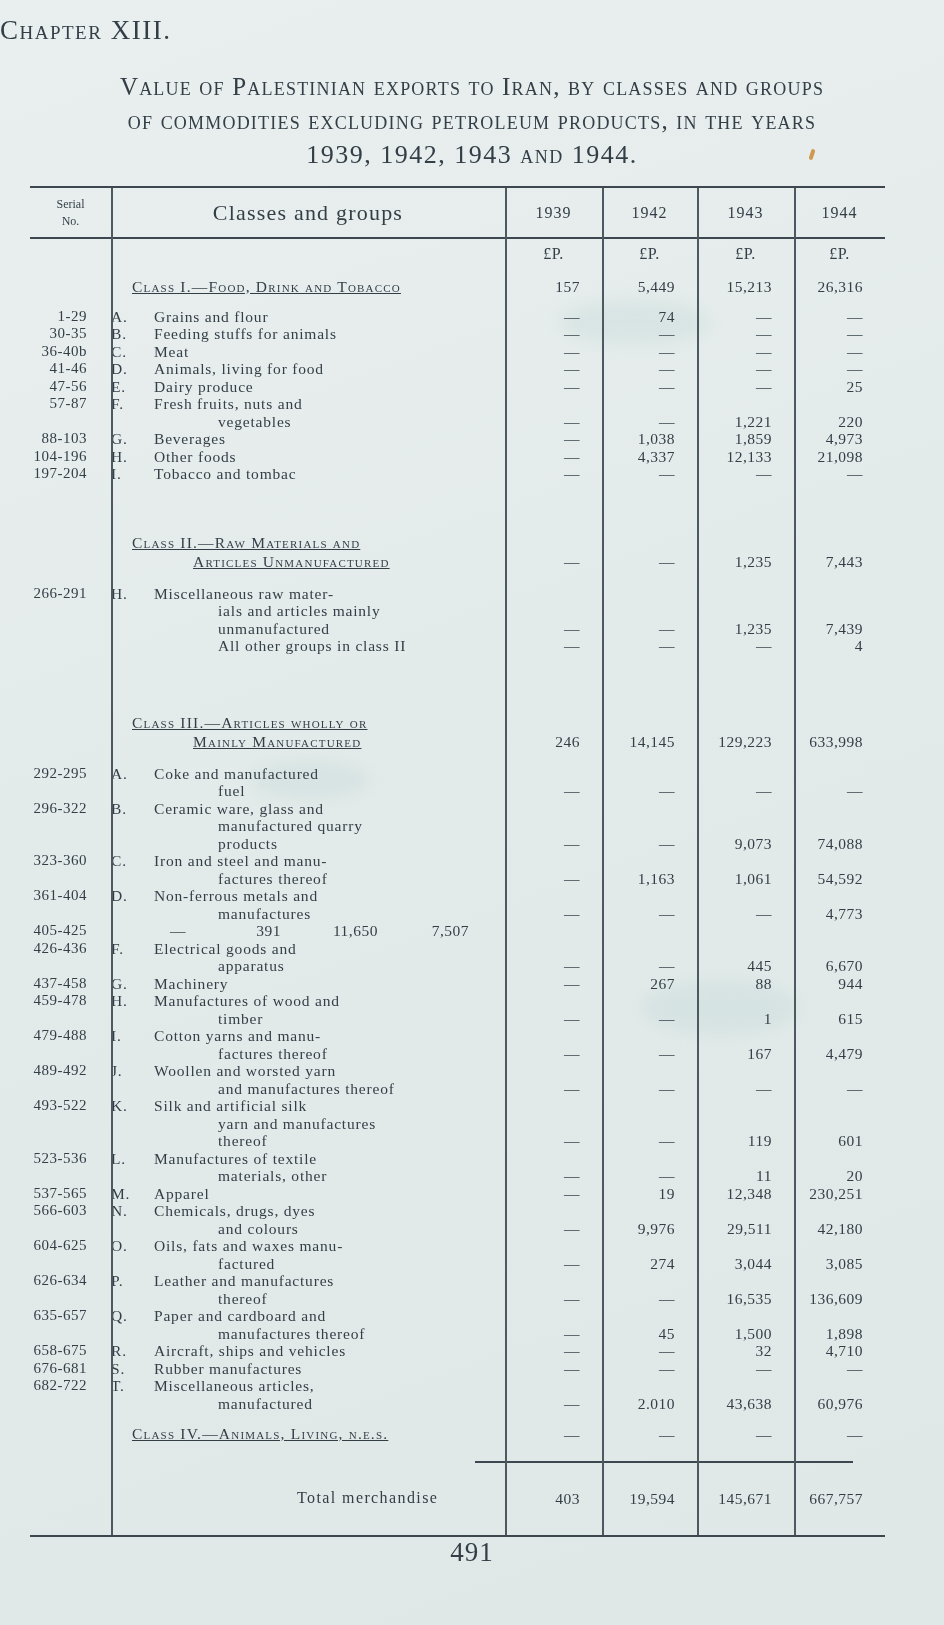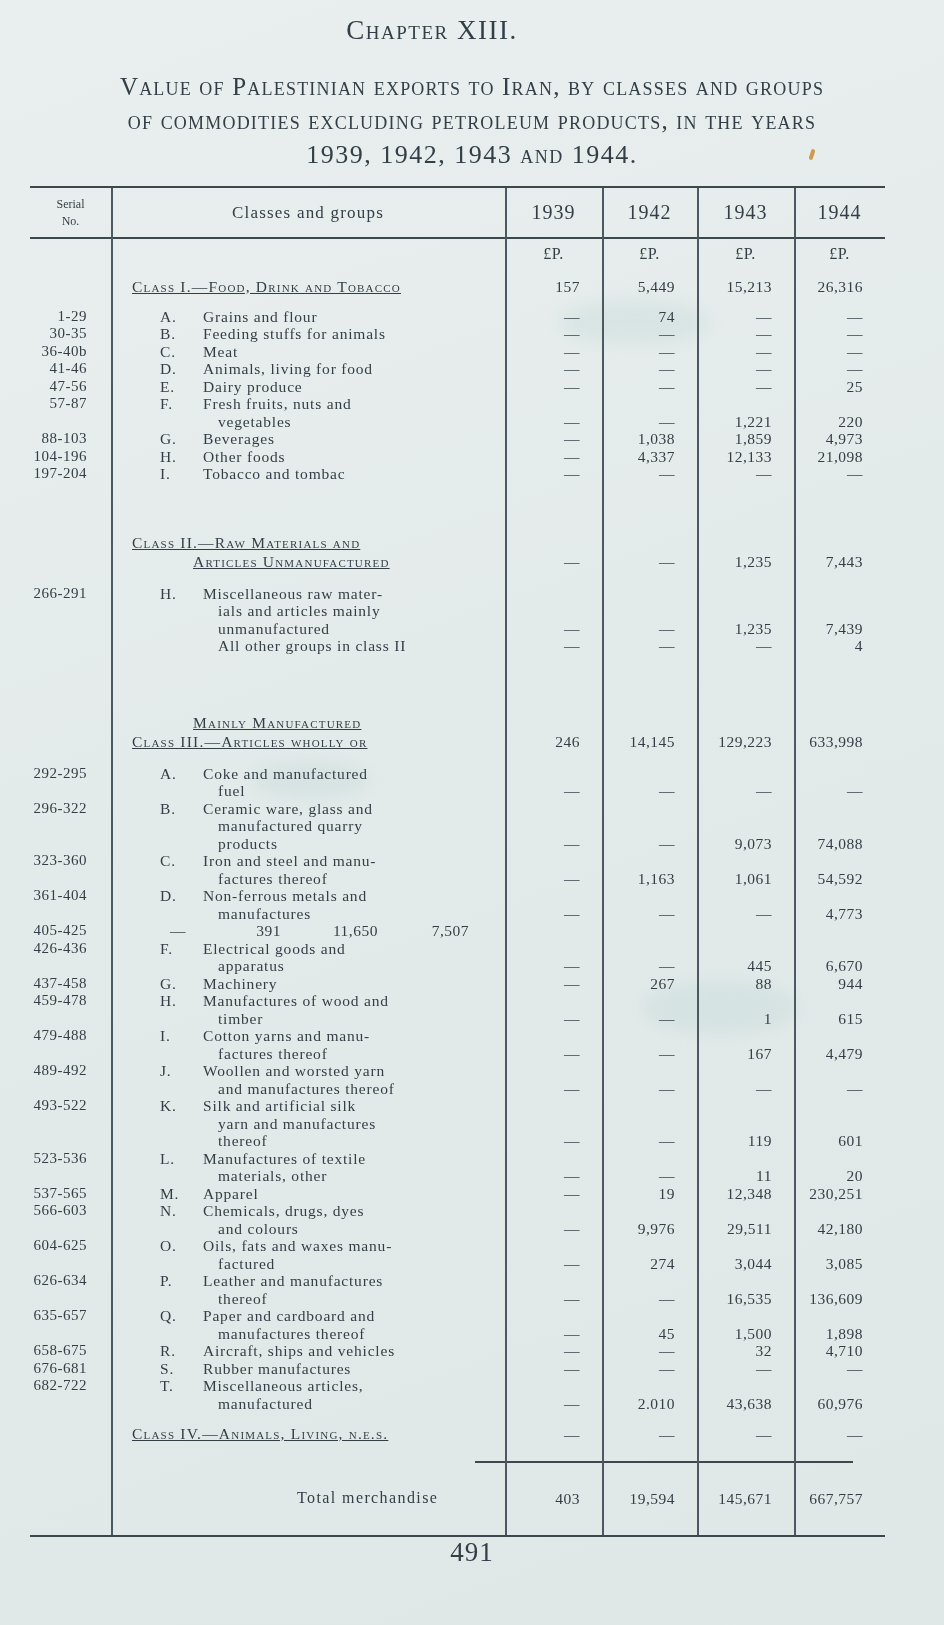--- a/index.html
+++ b/index.html
@@ -10,43 +10,43 @@
     margin:0 auto;
     background:linear-gradient(160deg,#e9efee 0%,#e3ebea 45%,#dfe8e7 100%);
     font-family:"Liberation Serif","DejaVu Serif",serif;
     color:#333e47;
     overflow:hidden;
   }
   
   .bleed{position:absolute;background:#b7d2d1;opacity:.28;filter:blur(8px);border-radius:50%;}
   .tick{position:absolute;left:810px;top:149px;width:4px;height:11px;background:#cc8a33;transform:rotate(18deg);border-radius:2px;opacity:.85;}
 
-  .chapter{margin:14px 80px 0 0;text-align:center;font-variant:small-caps;font-size:27px;line-height:32px;letter-spacing:1.5px;}
+  .chapter{margin:14px 80px 0 0;text-align:left;font-variant:small-caps;font-size:27px;line-height:32px;letter-spacing:1.5px;}
   .title{margin-top:24px;text-align:center;font-variant:small-caps;font-size:25px;line-height:34px;letter-spacing:1.2px;}
   .title .t3{font-size:26px;letter-spacing:1.5px;text-align:center;}
 
   .tbl{
     position:relative;
     margin:14px 0 0 30px;
     width:855px;
     border-top:2.5px solid #3c474f;
     border-bottom:2.5px solid #3c474f;
   }
   .vline{position:absolute;top:0;bottom:0;width:1.5px;background:#4d5961;}
 
   .thead{display:flex;align-items:center;height:49px;border-bottom:2.5px solid #3c474f;}
   .th-serial{width:81px;text-align:center;font-size:12px;line-height:17px;}
-  .th-label{width:394px;text-align:center;font-size:17px;letter-spacing:1.2px;}
-  .th-year{text-align:center;font-size:20px;letter-spacing:1px;}
+  .th-label{width:394px;text-align:center;font-size:22px;letter-spacing:1.2px;}
+  .th-year{text-align:center;font-size:16px;letter-spacing:1px;}
 
   .tbody{padding-bottom:28px;}
   .trow{display:flex;align-items:flex-end;}
   .c.s{width:81px;text-align:right;padding-right:24px;box-sizing:border-box;align-self:flex-start;font-size:15px;line-height:17.5px;letter-spacing:.5px;}
   .c.l{width:394px;box-sizing:border-box;font-size:15.5px;letter-spacing:.8px;}
-  .g1{padding-left:49px;line-height:17.5px;}
+  .g1{line-height:17.5px;}
   .pfx{display:inline-block;width:43px;}
   .cont{padding-left:107px;line-height:17.5px;}
   .cls{padding-left:21px;font-variant:small-caps;line-height:19px;letter-spacing:1.2px;font-size:15.5px;text-decoration:underline;}
   .cls2{padding-left:82px;}
   .tot{padding-left:186px;font-size:16px;letter-spacing:1.4px;line-height:18px;}
   .c.v{text-align:right;padding-right:22px;box-sizing:border-box;line-height:17.5px;font-size:15.5px;letter-spacing:.5px;align-self:flex-end;}
   .v0{width:97px}.v1{width:95px}.v2{width:97px}.v3{width:91px}
   .u{text-align:center !important;padding-right:0 !important;font-size:16px !important;}
   .unit{margin-top:6px;}
   .class{min-height:19px;}
@@ -239,22 +239,22 @@
             <div class="cont">All other groups in class II</div>
           </div>
           <div class="c v v0">—</div>
           <div class="c v v1">—</div>
           <div class="c v v2">—</div>
           <div class="c v v3">4</div>
         </div>
         <div class="trow class g-section2">
           <div class="c s"></div>
           <div class="c l">
+            <div class="cls">Class III.—Articles wholly or</div>
             <div class="cls cls2">Mainly Manufactured</div>
-            <div class="cls">Class III.—Articles wholly or</div>
           </div>
           <div class="c v v0">246</div>
           <div class="c v v1">14,145</div>
           <div class="c v v2">129,223</div>
           <div class="c v v3">633,998</div>
         </div>
         <div class="trow group g-sub">
           <div class="c s">292-295</div>
           <div class="c l">
             <div class="g1"><span class="pfx">A.</span><span>Coke and manufactured</span></div>

